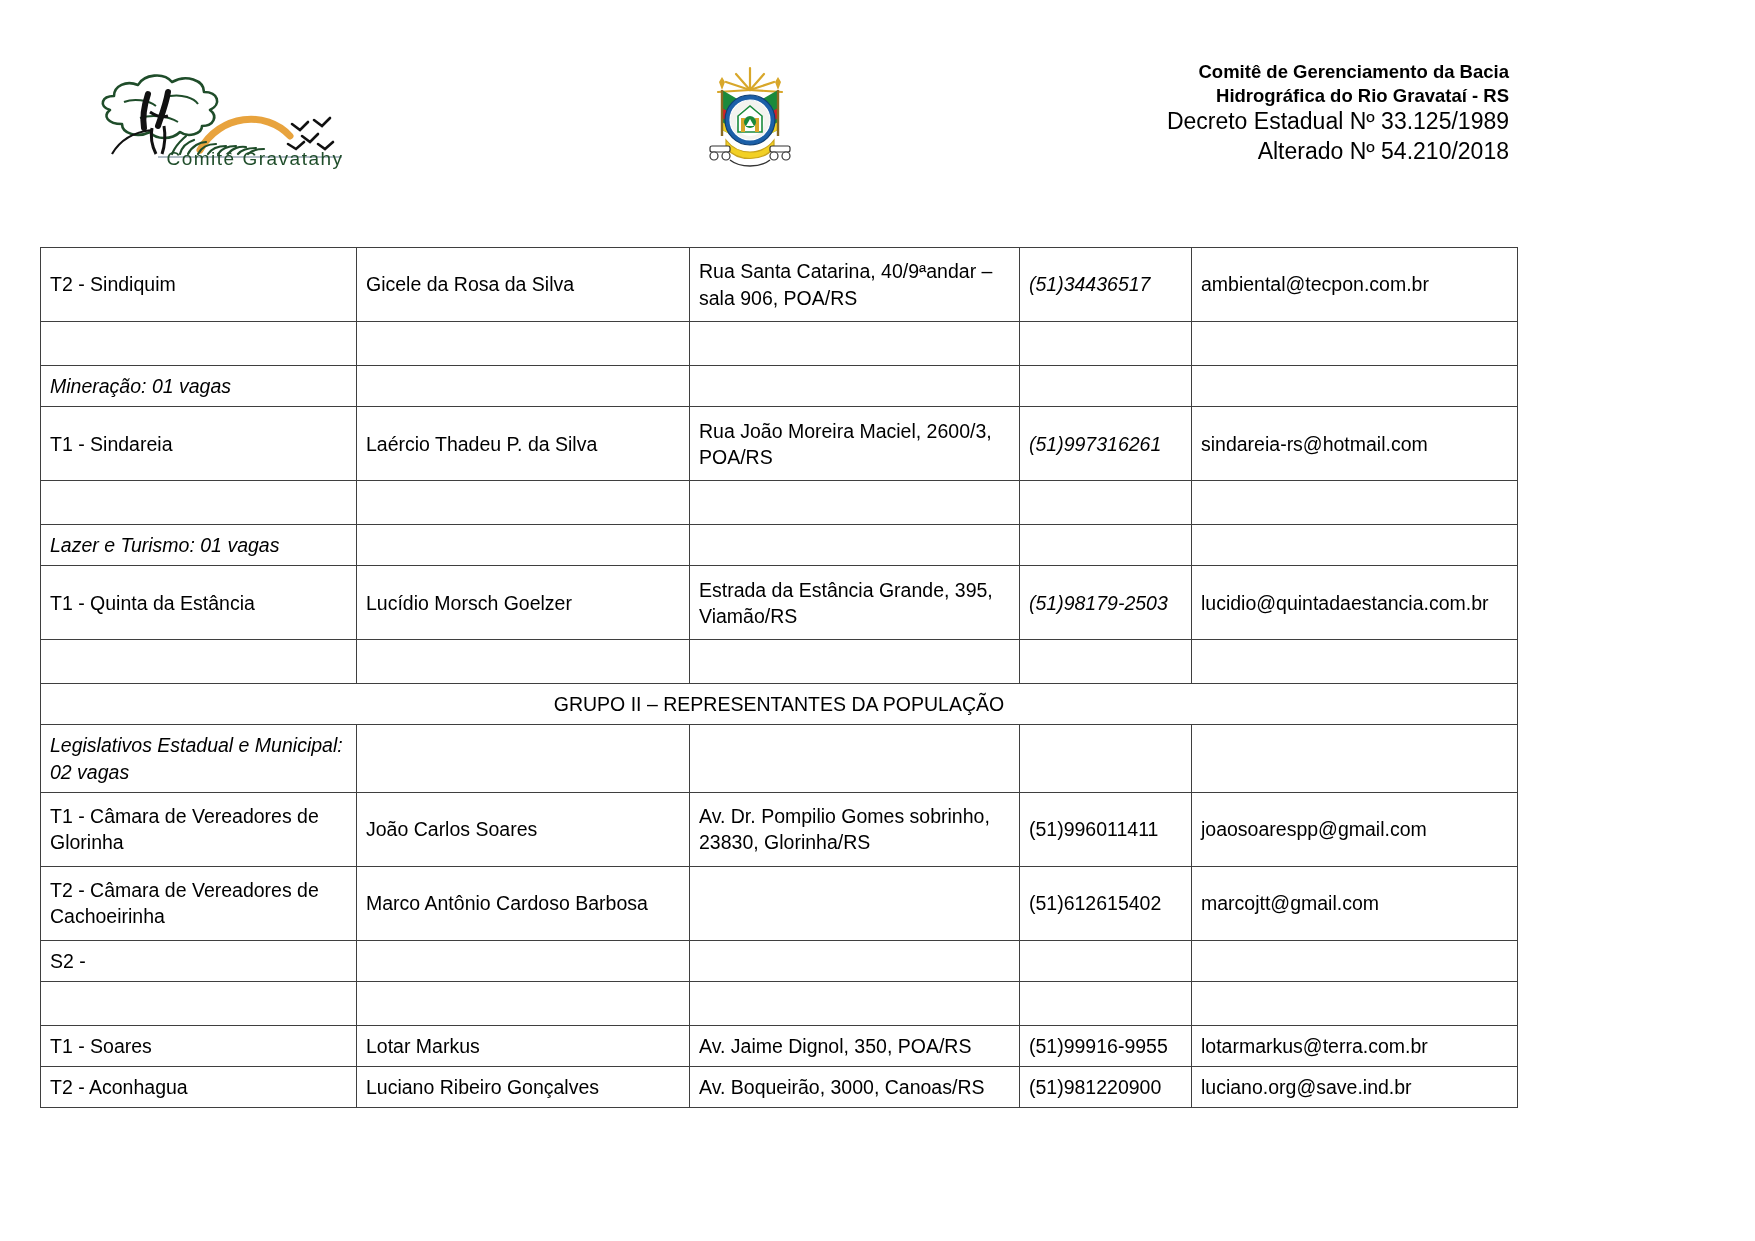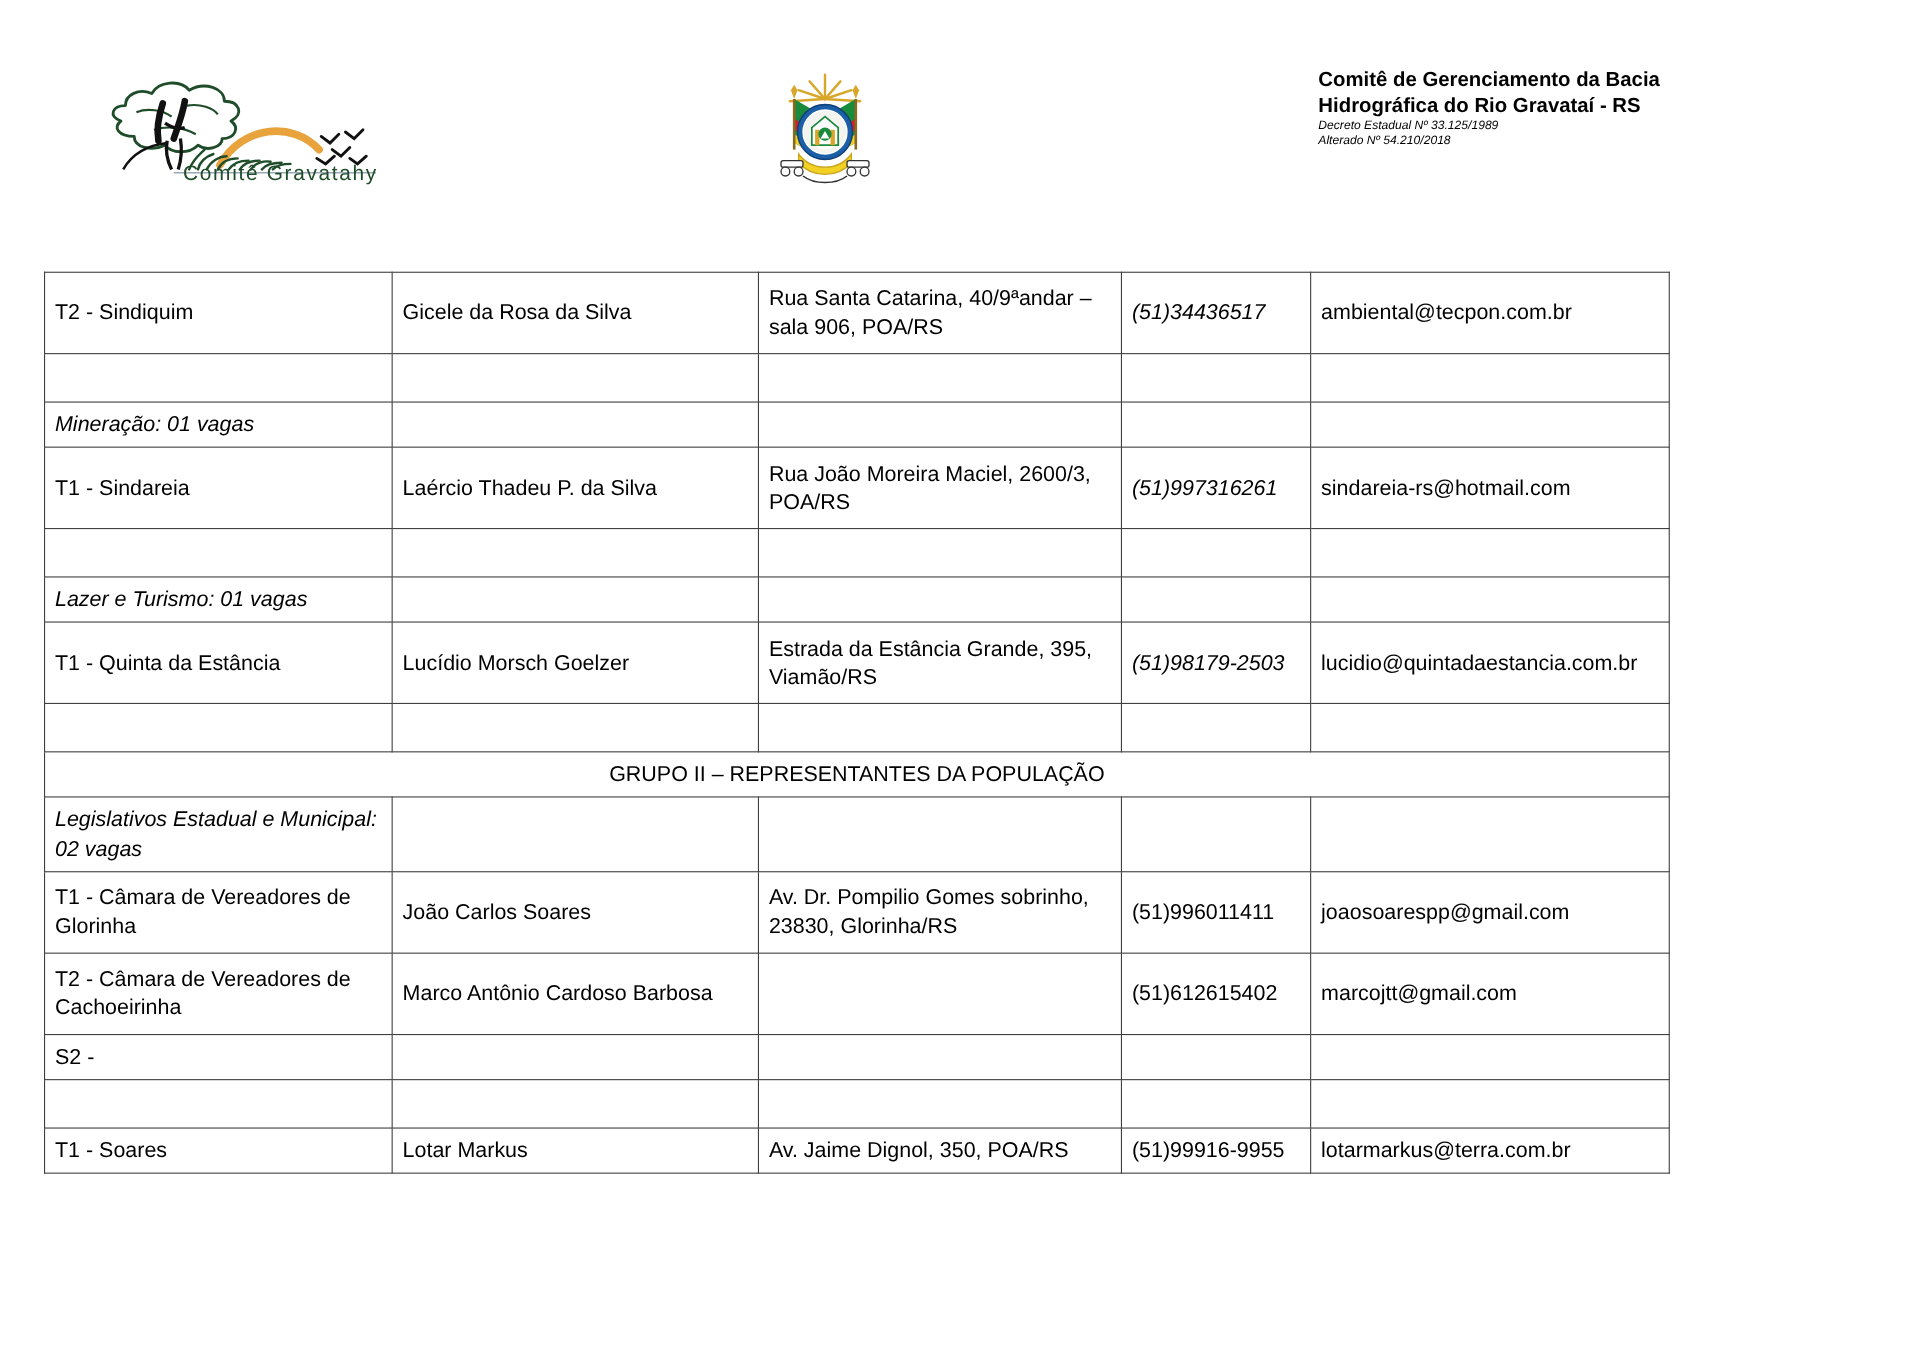--- a/index.html
+++ b/index.html
@@ -51,33 +51,32 @@
     top: 60px;
     width: 100px;
     height: 110px;
   }
   .coat-of-arms svg { display:block; width:100%; height:100%; }
 
   .header-text {
     position: absolute;
     right: 246px;
     top: 60px;
-    text-align: left;
+    text-align: right;
     line-height: 1.28;
   }
   .header-text .ht-bold {
     font-weight: bold;
     font-size: 18.5px;
     white-space: nowrap;
   }
   .header-text .ht-reg {
     font-weight: normal;
-    font-size: 11px;
+    font-size: 23px;
     white-space: nowrap;
-    font-style: italic;
   }
 
   
   .table-wrap {
     position: absolute;
     left: 40px;
     top: 211px;
     width: 1477px;
   }
   table.reg {
@@ -326,15 +325,22 @@
           <td class="blank"></td>
           <td class="blank"></td>
         </tr>
         <tr>
           <td>T1 - Soares</td>
           <td>Lotar Markus</td>
           <td>Av. Jaime Dignol, 350, POA/RS</td>
           <td>(51)99916-9955</td>
           <td>lotarmarkus@terra.com.br</td>
         </tr>
+        <tr>
+          <td>T2 - Aconhagua</td>
+          <td>Luciano Ribeiro Gonçalves</td>
+          <td>Av. Boqueirão, 3000, Canoas/RS</td>
+          <td>(51)981220900</td>
+          <td>luciano.org@save.ind.br</td>
+        </tr>
       </tbody>
   </table>
 </div>
 
 </body></html>

